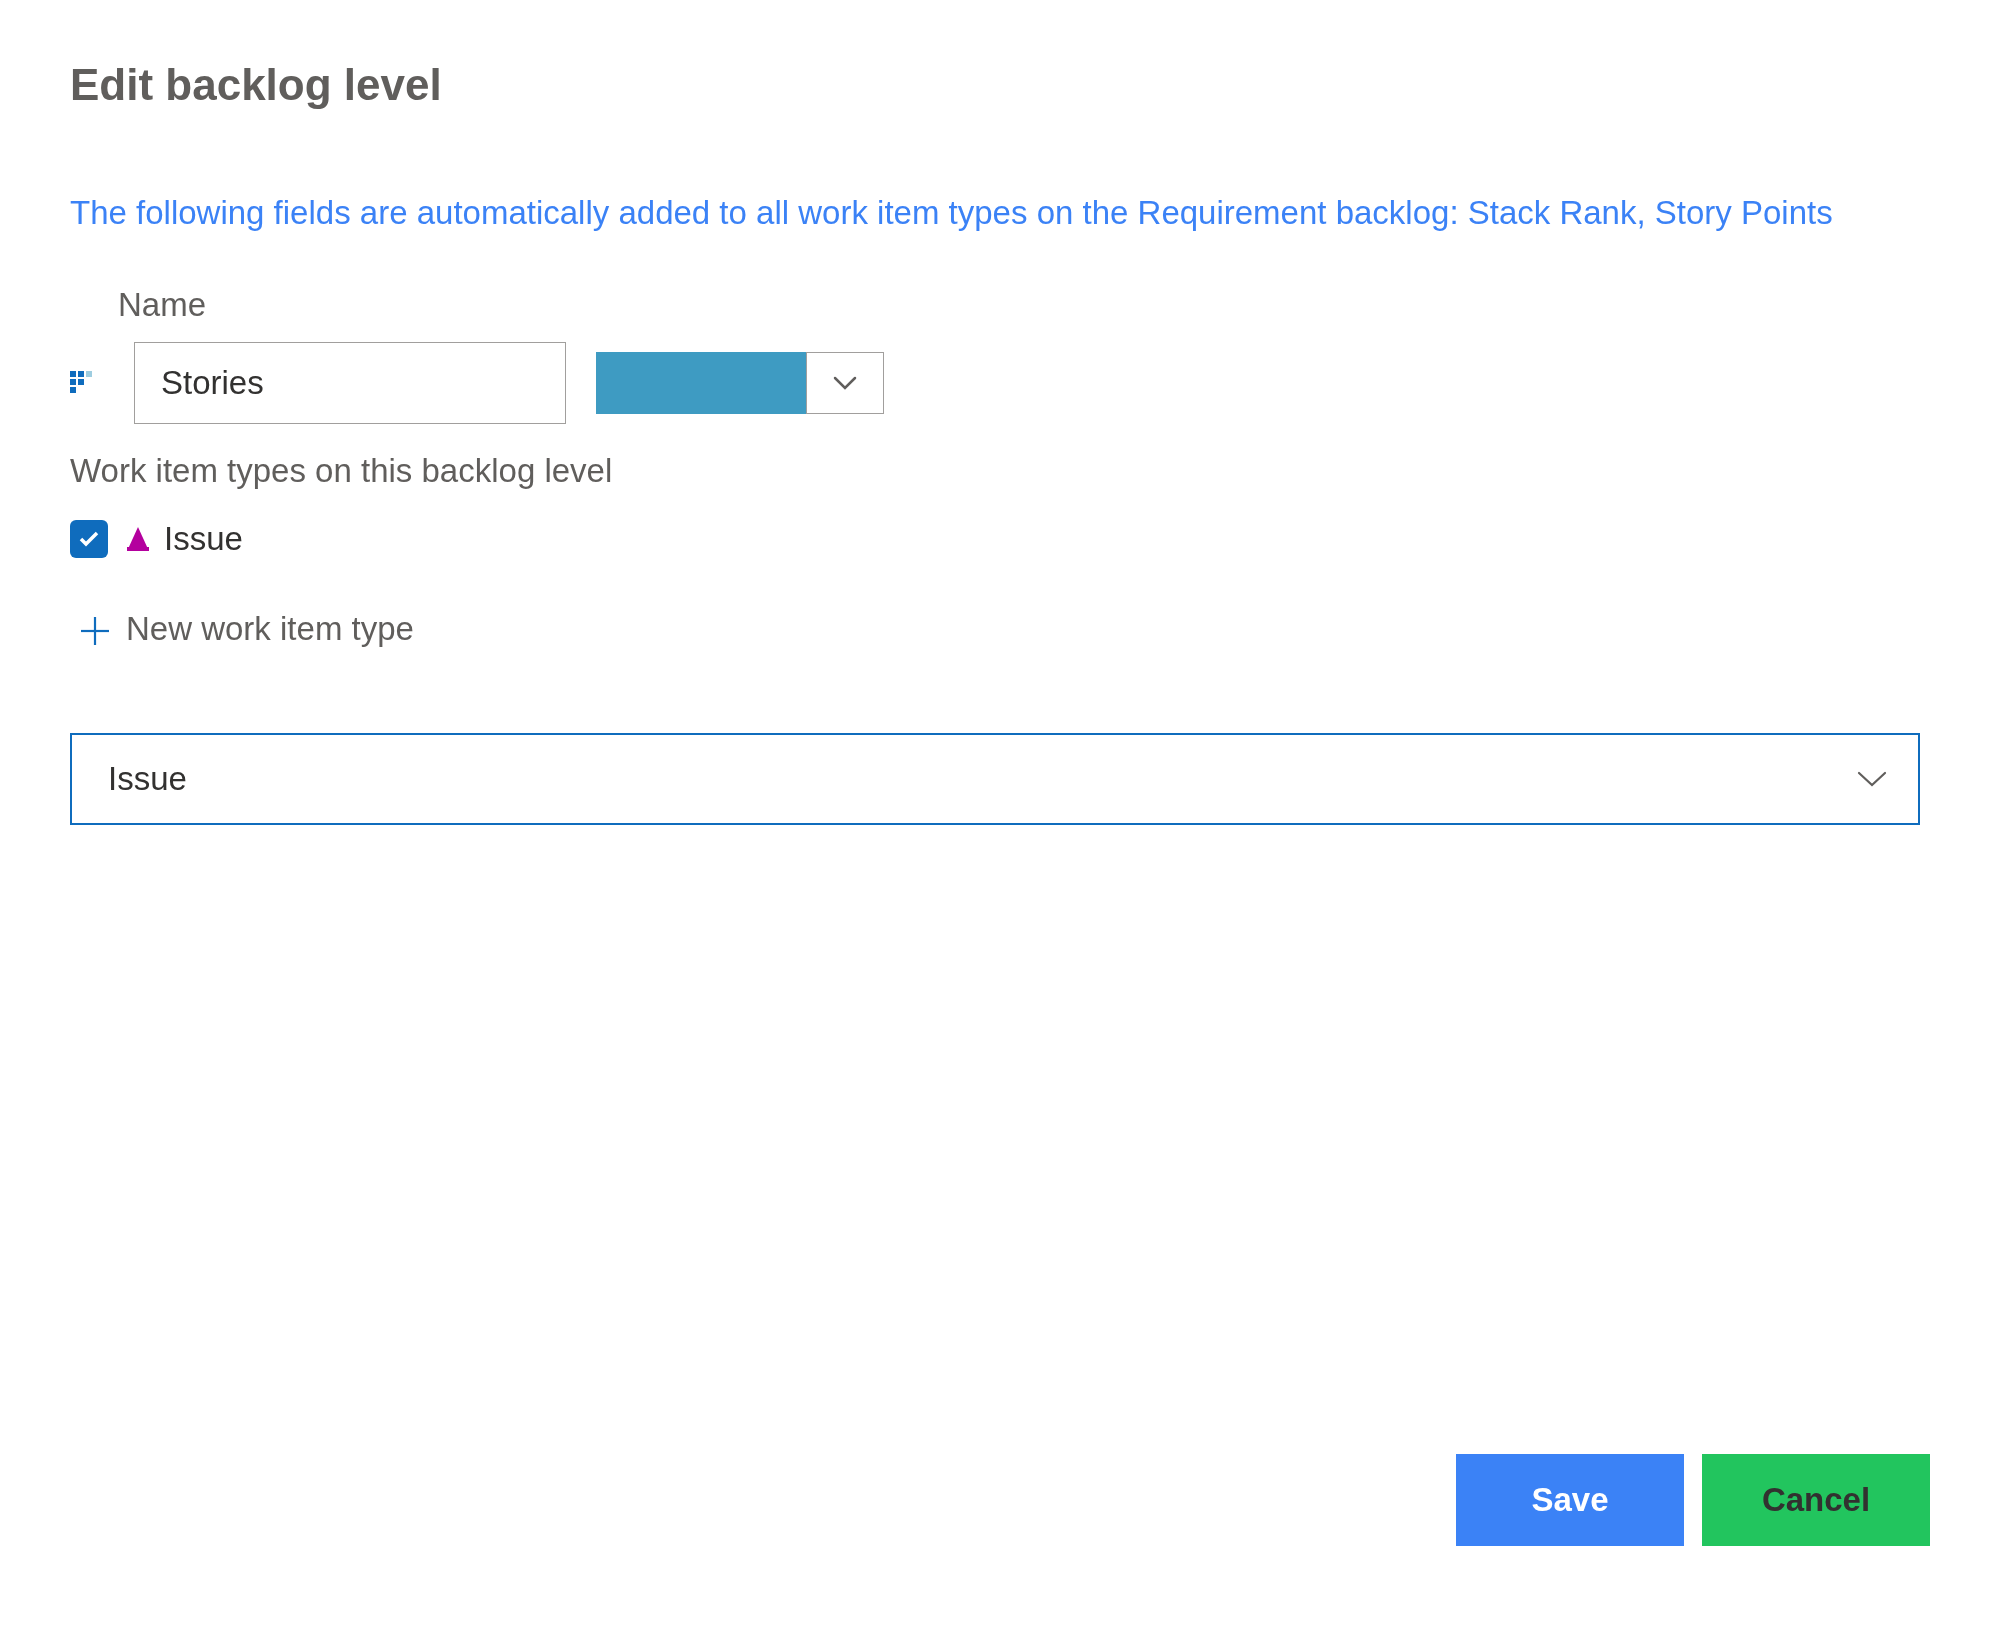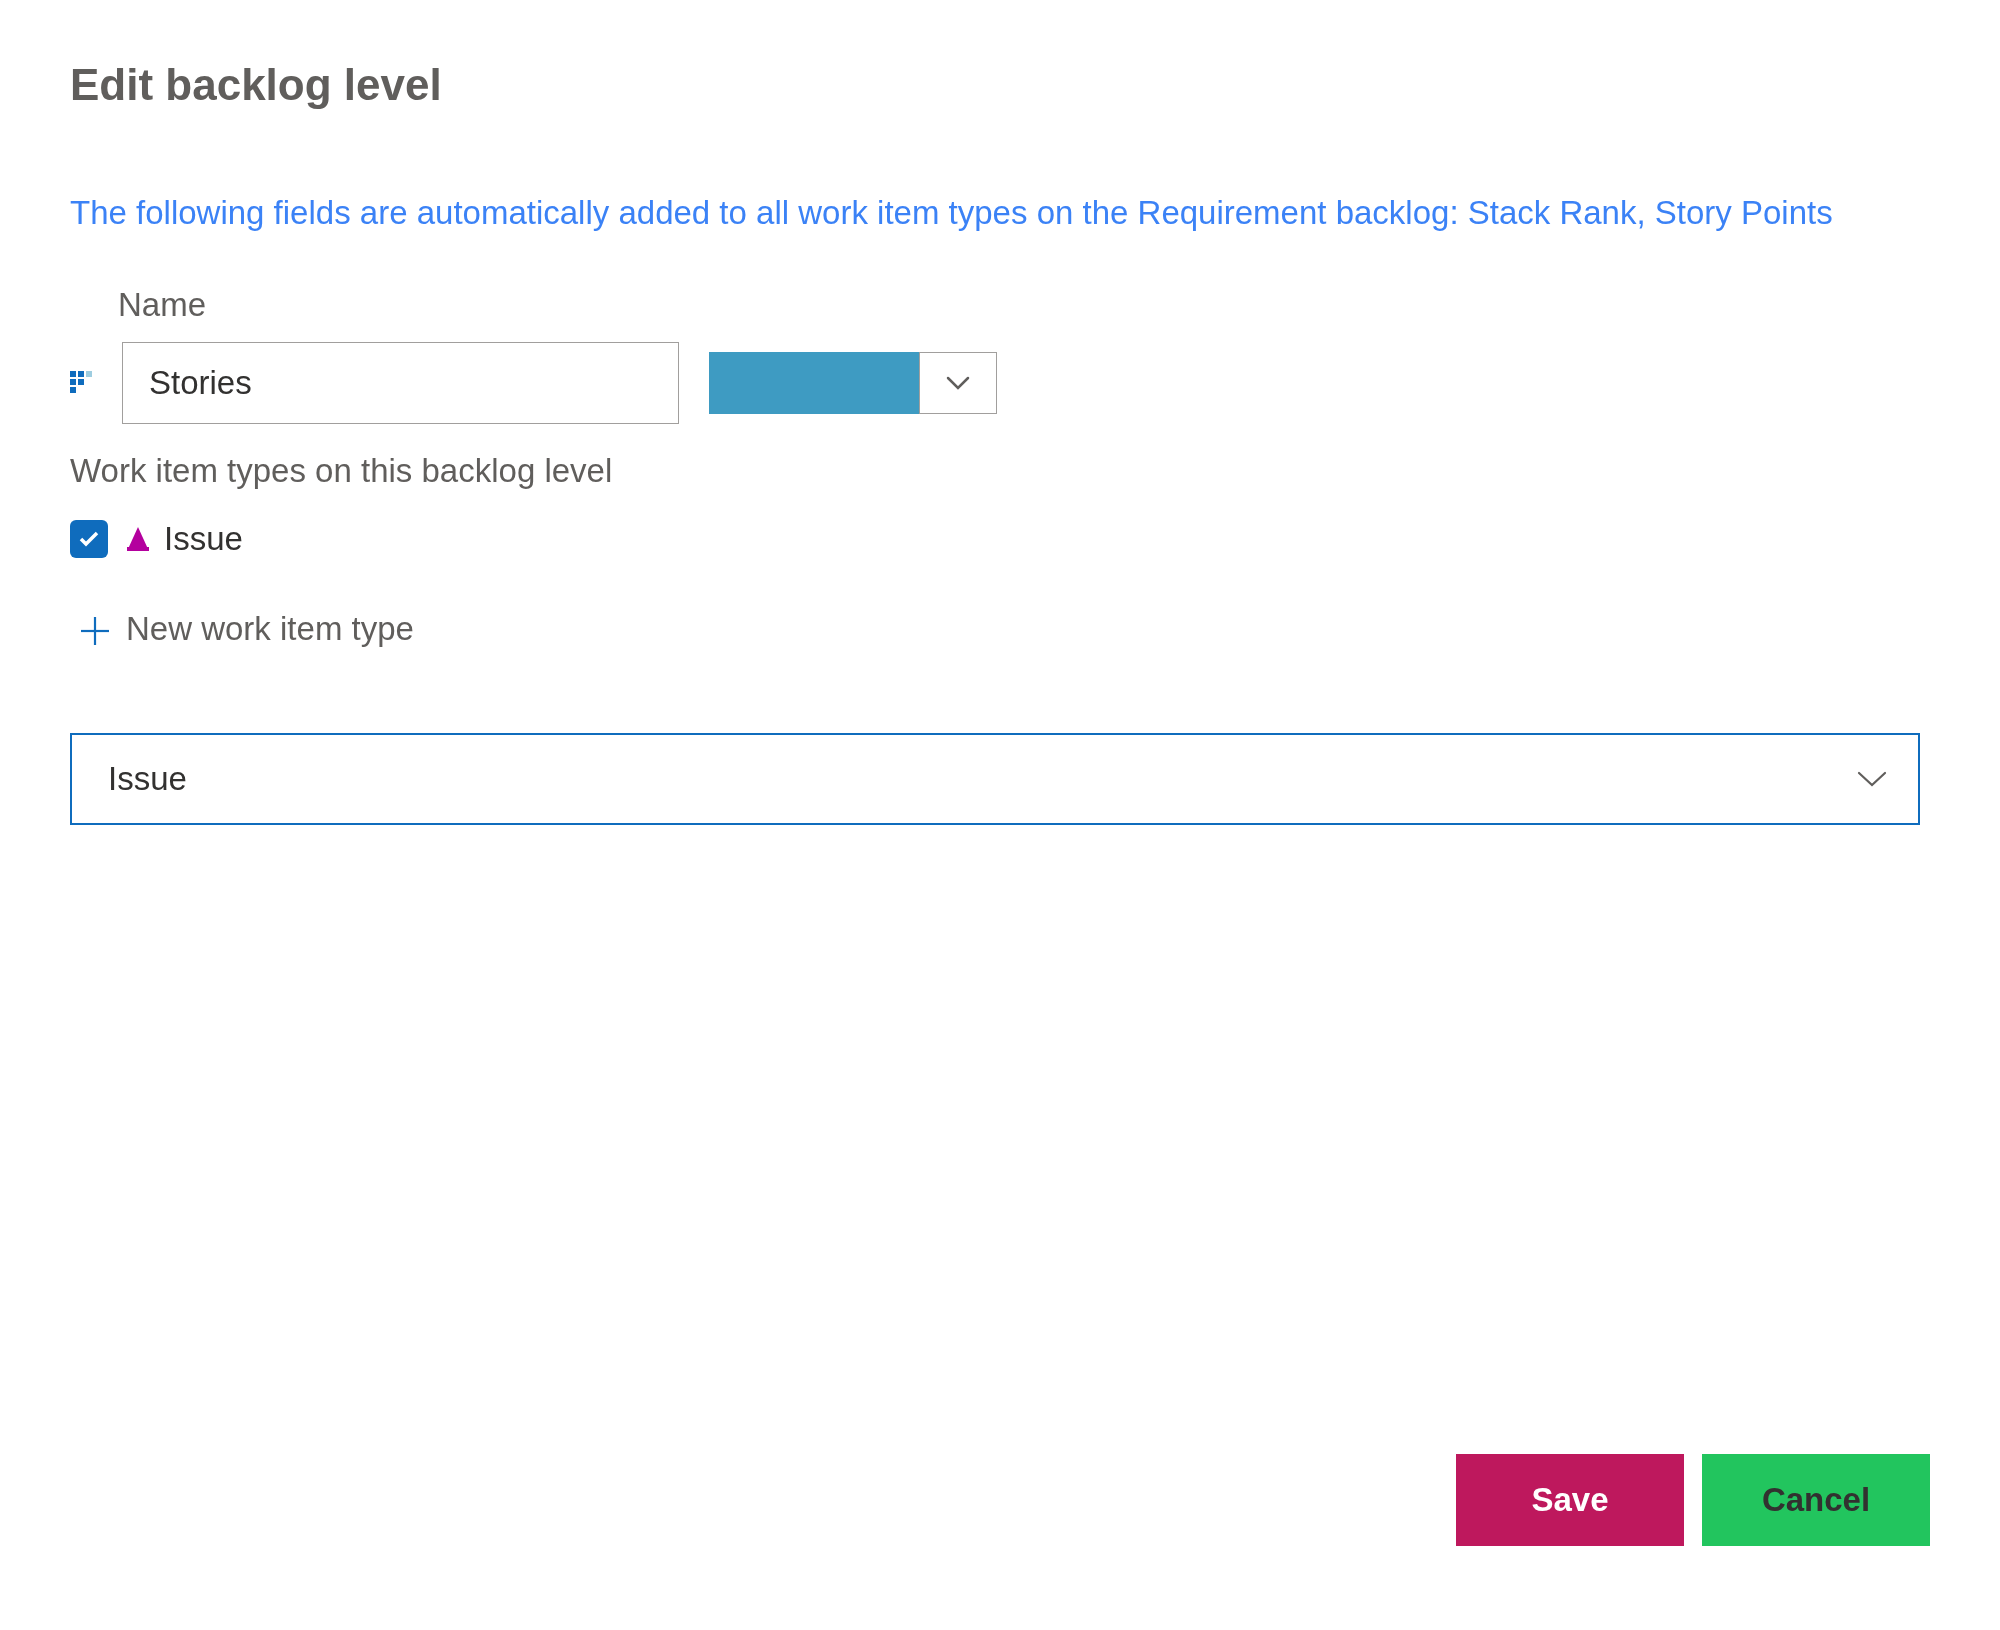--- a/index.html
+++ b/index.html
@@ -43,28 +43,29 @@
       gap: 12px;
       margin-bottom: 28px;
     }
     .backlog-icon {
       width: 32px;
       height: 32px;
       margin-right: 8px;
       flex-shrink: 0;
     }
     .name-input {
-      width: 557px;
+      width: 432px;
       height: 82px;
       border: 1px solid #a19f9d;
       padding: 0 26px;
       font-size: 33px;
       font-family: inherit;
       color: #323130;
       outline: none;
+      margin-left: 12px;
     }
     .color-picker {
       display: flex;
       align-items: stretch;
       height: 62px;
       margin-left: 18px;
     }
     .color-swatch {
       width: 210px;
       background-color: #3e9bc2;
@@ -189,21 +190,21 @@
       min-width: 228px;
       height: 92px;
       border: none;
       font-size: 33px;
       font-weight: 600;
       font-family: inherit;
       cursor: pointer;
       padding: 0 44px;
     }
     .btn-primary {
-      background: #be185d;
+      background: #3b82f6;
       color: #ffffff;
     }
     .btn-secondary {
       background: #22c55e;
       color: #323130;
     }
   </style>
 </head>
 <body>
 

